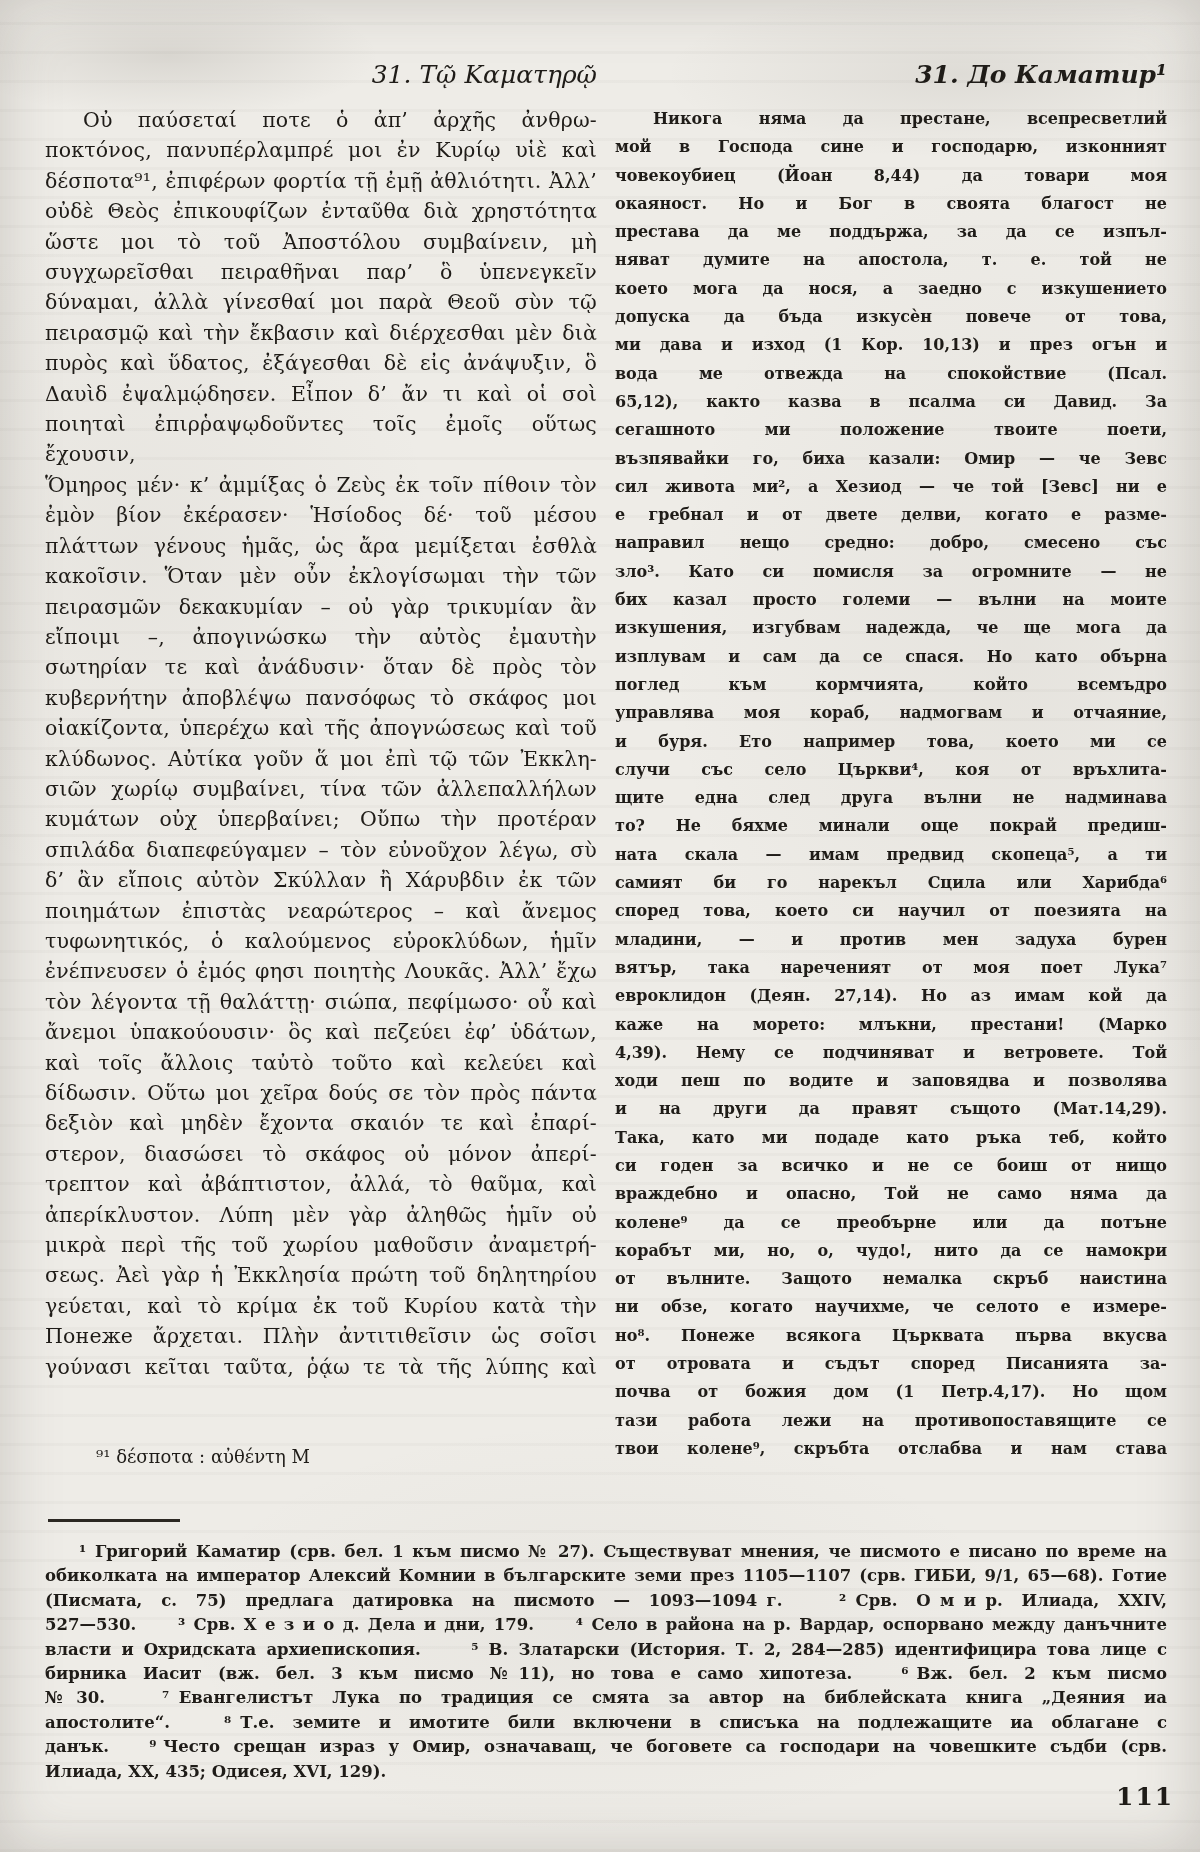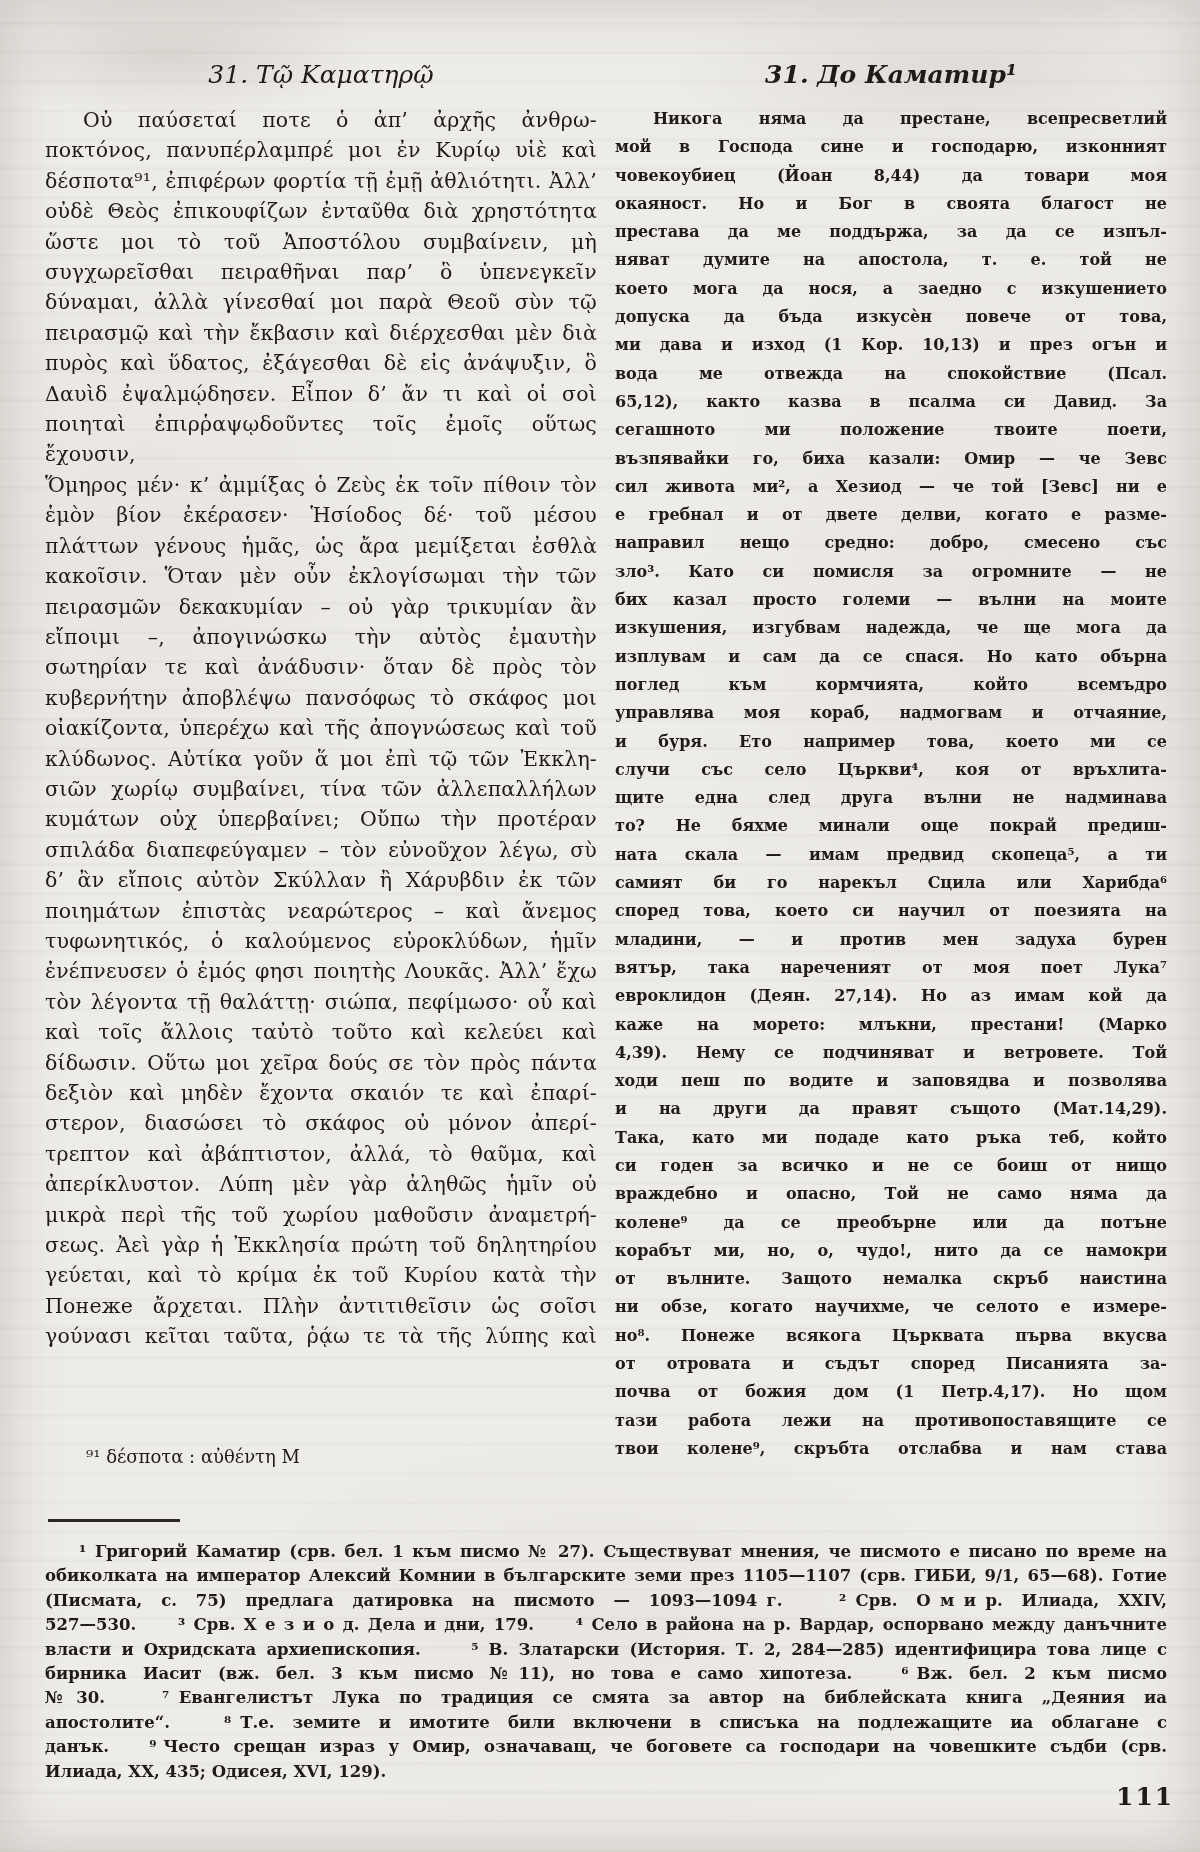--- a/index.html
+++ b/index.html
@@ -23,21 +23,21 @@
       radial-gradient(ellipse 500px 700px at 85% 35%, rgba(120,112,100,.07), transparent 70%),
       radial-gradient(ellipse 420px 500px at 12% 30%, rgba(120,112,100,.06), transparent 70%),
       radial-gradient(ellipse 600px 300px at 50% 88%, rgba(120,112,100,.05), transparent 70%),
       repeating-linear-gradient(0deg, rgba(90,85,75,.035) 0 3px, transparent 3px 29px);
     pointer-events:none;
   }
   .col{position:absolute;top:58px;width:552px;overflow:hidden;}
   .col-left{left:45px;}
   .col-right{left:615px;}
   .col-header{
-    text-align:center;
+    text-align:right;
     font-style:italic;
     font-size:25px;
     line-height:34px;
     margin-bottom:13px;
     white-space:pre;
   }
   .col-right .col-header{font-weight:bold;}
   .lines .line{
     text-align:justify;
     text-align-last:justify;
@@ -50,21 +50,21 @@
     font-size:20.5px;
     line-height:30.4px;
     letter-spacing:.2px;
   }
   .bg-lines .line{
     font-weight:bold;
     font-size:16px;
     line-height:28.3px;
   }
   .apparatus{
-    position:absolute;left:86px;top:1446px;
+    position:absolute;left:96px;top:1446px;
     font-size:18px;
     white-space:pre;
   }
   .footnote-rule{
     position:absolute;left:48px;top:1519px;
     width:132px;height:3px;background:#2c2823;
   }
   .footnotes{
     position:absolute;left:45px;top:1540px;width:1122px;
     overflow:hidden;
@@ -116,20 +116,21 @@
         <div class="line">οἰακίζοντα, ὑπερέχω καὶ τῆς ἀπογνώσεως καὶ τοῦ</div>
         <div class="line">κλύδωνος. Αὐτίκα γοῦν ἅ μοι ἐπὶ τῷ τῶν Ἐκκλη-</div>
         <div class="line">σιῶν χωρίῳ συμβαίνει, τίνα τῶν ἀλλεπαλλήλων</div>
         <div class="line">κυμάτων οὐχ ὑπερβαίνει; Οὔπω τὴν προτέραν</div>
         <div class="line">σπιλάδα διαπεφεύγαμεν – τὸν εὐνοῦχον λέγω, σὺ</div>
         <div class="line">δ’ ἂν εἴποις αὐτὸν Σκύλλαν ἢ Χάρυβδιν ἐκ τῶν</div>
         <div class="line">ποιημάτων ἐπιστὰς νεαρώτερος – καὶ ἄνεμος</div>
         <div class="line">τυφωνητικός, ὁ καλούμενος εὐροκλύδων, ἡμῖν</div>
         <div class="line">ἐνέπνευσεν ὁ ἐμός φησι ποιητὴς Λουκᾶς. Ἀλλ’ ἔχω</div>
         <div class="line">τὸν λέγοντα τῇ θαλάττῃ· σιώπα, πεφίμωσο· οὗ καὶ</div>
+        <div class="line">ἄνεμοι ὑπακούουσιν· ὃς καὶ πεζεύει ἐφ’ ὑδάτων,</div>
         <div class="line">καὶ τοῖς ἄλλοις ταὐτὸ τοῦτο καὶ κελεύει καὶ</div>
         <div class="line">δίδωσιν. Οὕτω μοι χεῖρα δούς σε τὸν πρὸς πάντα</div>
         <div class="line">δεξιὸν καὶ μηδὲν ἔχοντα σκαιόν τε καὶ ἐπαρί-</div>
         <div class="line">στερον, διασώσει τὸ σκάφος οὐ μόνον ἀπερί-</div>
         <div class="line">τρεπτον καὶ ἀβάπτιστον, ἀλλά, τὸ θαῦμα, καὶ</div>
         <div class="line">ἀπερίκλυστον. Λύπη μὲν γὰρ ἀληθῶς ἡμῖν οὐ</div>
         <div class="line">μικρὰ περὶ τῆς τοῦ χωρίου μαθοῦσιν ἀναμετρή-</div>
         <div class="line">σεως. Ἀεὶ γὰρ ἡ Ἐκκλησία πρώτη τοῦ δηλητηρίου</div>
         <div class="line">γεύεται, καὶ τὸ κρίμα ἐκ τοῦ Κυρίου κατὰ τὴν</div>
         <div class="line">Понеже ἄρχεται. Πλὴν ἀντιτιθεῖσιν ὡς σοῖσι</div>

